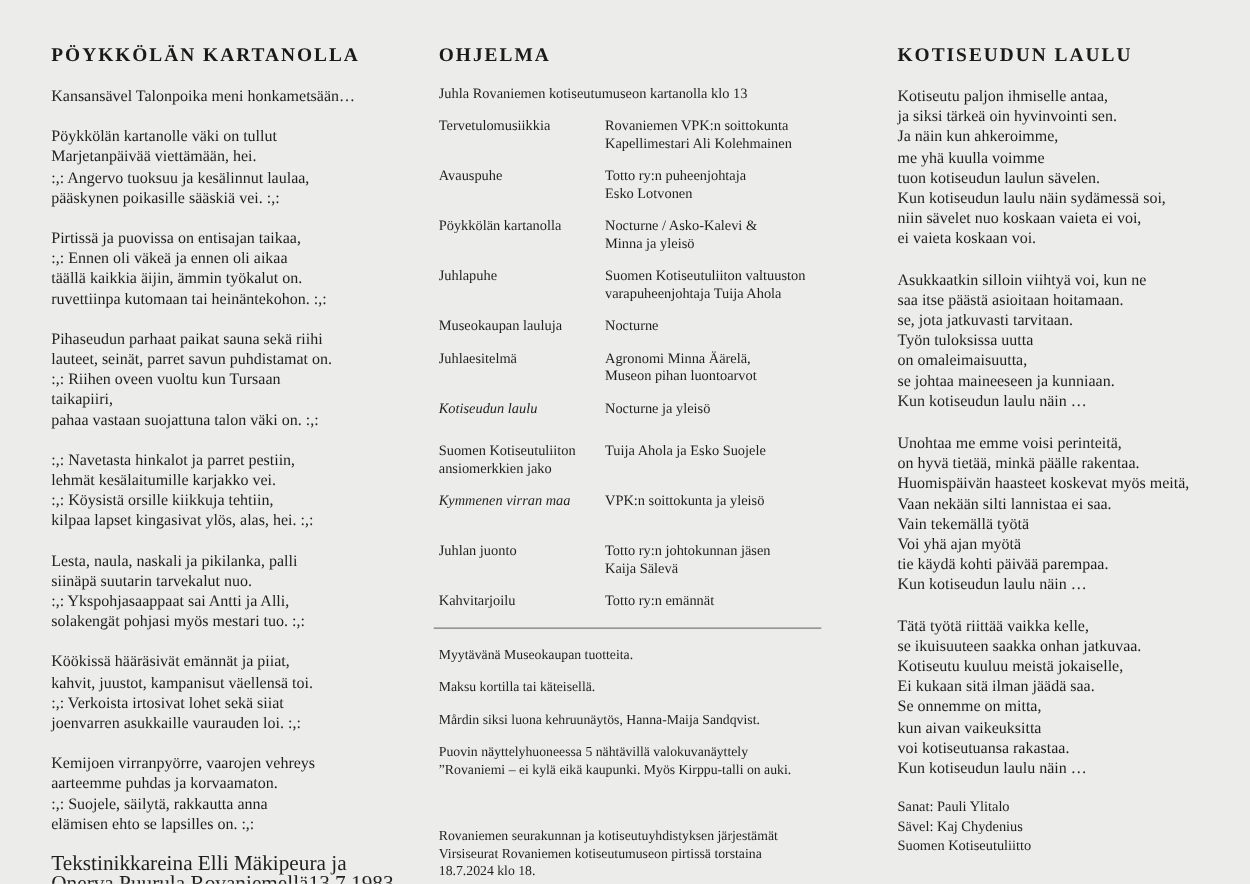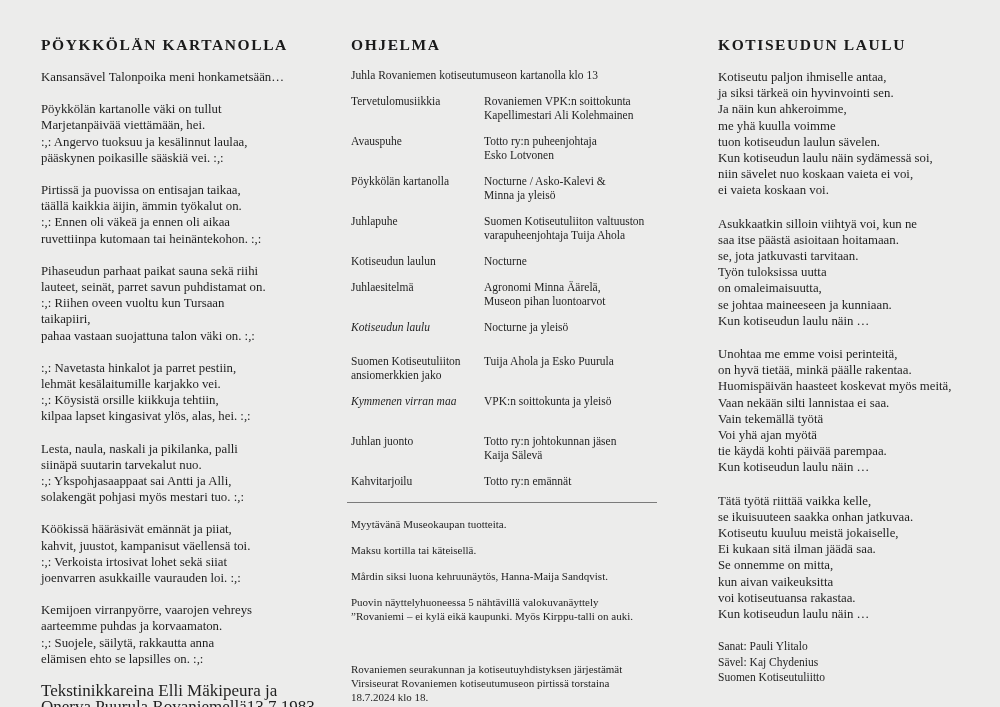--- a/index.html
+++ b/index.html
@@ -84,22 +84,22 @@
         <p>Kansansävel Talonpoika meni honkametsään…</p>
       </div>
       <div class="stanza">
         <p>Pöykkölän kartanolle väki on tullut</p>
         <p>Marjetanpäivää viettämään, hei.</p>
         <p>:,: Angervo tuoksuu ja kesälinnut laulaa,</p>
         <p>pääskynen poikasille sääskiä vei. :,:</p>
       </div>
       <div class="stanza">
         <p>Pirtissä ja puovissa on entisajan taikaa,</p>
+        <p>:,: Ennen oli väkeä ja ennen oli aikaa</p>
         <p>täällä kaikkia äijin, ämmin työkalut on.</p>
-        <p>:,: Ennen oli väkeä ja ennen oli aikaa</p>
         <p>ruvettiinpa kutomaan tai heinäntekohon. :,:</p>
       </div>
       <div class="stanza">
         <p>Pihaseudun parhaat paikat sauna sekä riihi</p>
         <p>lauteet, seinät, parret savun puhdistamat on.</p>
         <p>:,: Riihen oveen vuoltu kun Tursaan</p>
         <p>taikapiiri,</p>
         <p>pahaa vastaan suojattuna talon väki on. :,:</p>
       </div>
       <div class="stanza">
@@ -170,21 +170,21 @@
         <div class="item">
           <span>Juhlapuhe</span>
         </div>
         <div class="perf">
           <span>Suomen Kotiseutuliiton valtuuston</span>
           <span>varapuheenjohtaja  Tuija Ahola</span>
         </div>
       </div>
       <div class="prog-row" style="margin-bottom: 12px;">
         <div class="item">
-          <span>Kotiseudun laulun</span>
+          <span>Museokaupan lauluja</span>
         </div>
         <div class="perf">
           <span>Nocturne</span>
         </div>
       </div>
       <div class="prog-row" style="margin-bottom: 12px;">
         <div class="item">
           <span>Juhlaesitelmä</span>
         </div>
         <div class="perf">
@@ -199,21 +199,21 @@
         <div class="perf">
           <span>Nocturne ja  yleisö</span>
         </div>
       </div>
       <div class="prog-row" style="margin-bottom: 12px;">
         <div class="item">
           <span>Suomen Kotiseutuliiton</span>
           <span>ansiomerkkien jako</span>
         </div>
         <div class="perf">
-          <span>Tuija Ahola ja Esko Puurula</span>
+          <span>Tuija Ahola ja Esko Suojele</span>
         </div>
       </div>
       <div class="prog-row" style="margin-bottom: 26px;">
         <div class="item italic">
           <span>Kymmenen virran maa</span>
         </div>
         <div class="perf">
           <span>VPK:n soittokunta ja yleisö</span>
         </div>
       </div>

